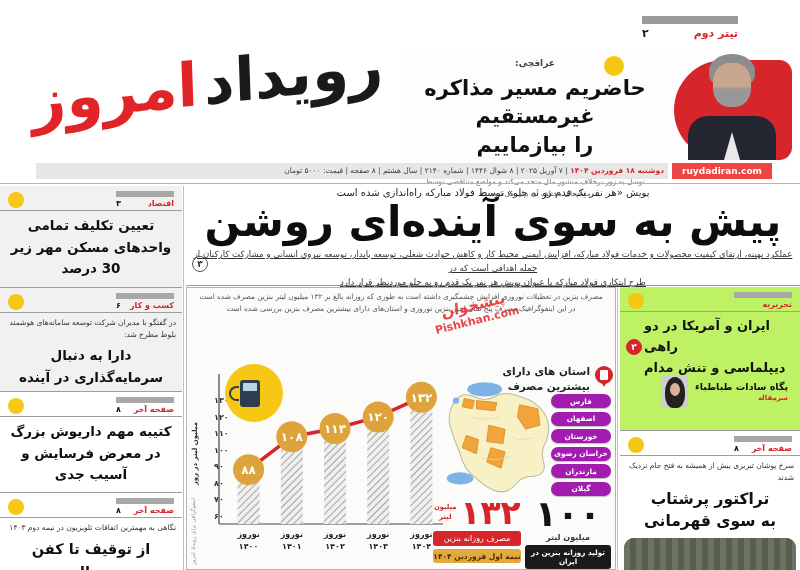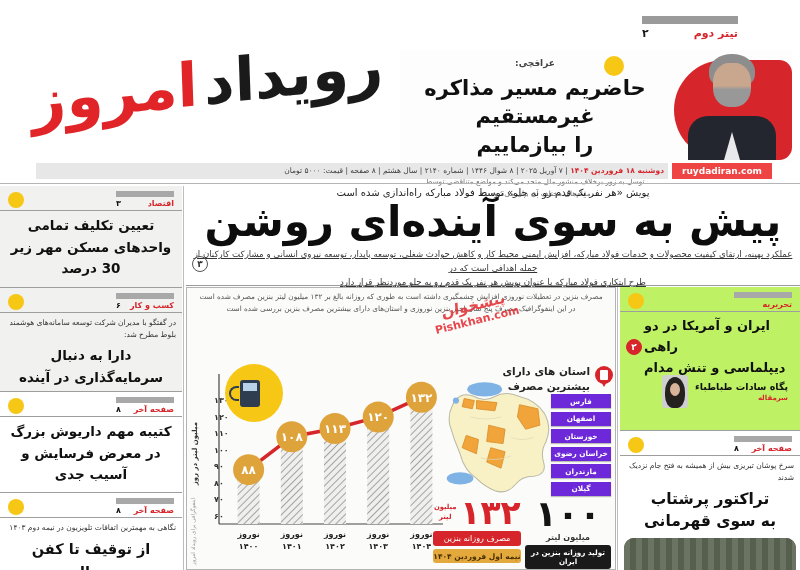--- a/index.html
+++ b/index.html
@@ -93,22 +93,22 @@
     border:2.5px solid #2e3d4f; border-right:none; border-radius:8px 0 0 8px;}
   .credit{position:absolute; left:3px; bottom:4px; writing-mode:vertical-rl; transform:rotate(180deg);
     font-size:5.5px; color:#999;}
   .prov-head{position:absolute; left:298px; top:76px; width:128px; display:flex; gap:5px; justify-content:flex-start;}
   .prov-title{font-size:10.5px; font-weight:bold; color:#222; text-align:right; line-height:1.45;}
   .pin{width:18px; height:18px; background:#d6252b; border-radius:50%; position:relative; flex:0 0 auto; margin-top:2px;}
   .pin:after{content:''; position:absolute; bottom:-7px; right:5px; border:4px solid transparent; border-top:7px solid #d6252b;}
   .pin-inner{position:absolute; left:5px; top:4px; width:8px; height:10px; background:#fff; border-radius:1px;}
   .mapbox{position:absolute; left:252px; top:88px; width:122px; height:128px;}
   .provlist{position:absolute; left:364px; top:106px; width:60px;}
-  .prov-item{background:#6d28d9; color:#fff; font-size:7.3px; font-weight:bold; text-align:center;
-    border-radius:0; padding:2.5px 1px; margin-bottom:3.5px; box-shadow:0 1px 1px rgba(0,0,0,.25);}
+  .prov-item{background:#a21caf; color:#fff; font-size:7.3px; font-weight:bold; text-align:center;
+    border-radius:7px; padding:2.5px 1px; margin-bottom:3.5px; box-shadow:0 1px 1px rgba(0,0,0,.25);}
   .cons{position:absolute; left:246px; top:208px; width:88px; text-align:center;}
   .cons-top{display:flex; justify-content:center; align-items:center; gap:3px;}
   .cons-num{font-size:33px; font-weight:bold; color:#d6252b; line-height:1;}
   .cons-unit{font-size:6.8px; color:#d6252b; font-weight:bold; width:24px; line-height:1.35;}
   .cons-box{background:#d6252b; color:#fff; font-size:8px; font-weight:normal; border-radius:3px; padding:3px 0; margin-top:2px;}
   .cons-sub{background:#e3a93c; color:#4a3000; font-size:7.5px; font-weight:bold; border-radius:3px; padding:2.5px 0; margin-top:3px;}
   .prod{position:absolute; left:338px; top:208px; width:86px; text-align:center;}
   .prod-num{font-size:36px; font-weight:bold; color:#141414; line-height:1;}
   .prod-unit{font-size:8px; color:#333; font-weight:bold; margin-top:1px;}
   .prod-box{background:#1a1a1a; color:#fff; font-size:7.2px; font-weight:bold; border-radius:3px; padding:3px 1px; margin-top:3px;}

